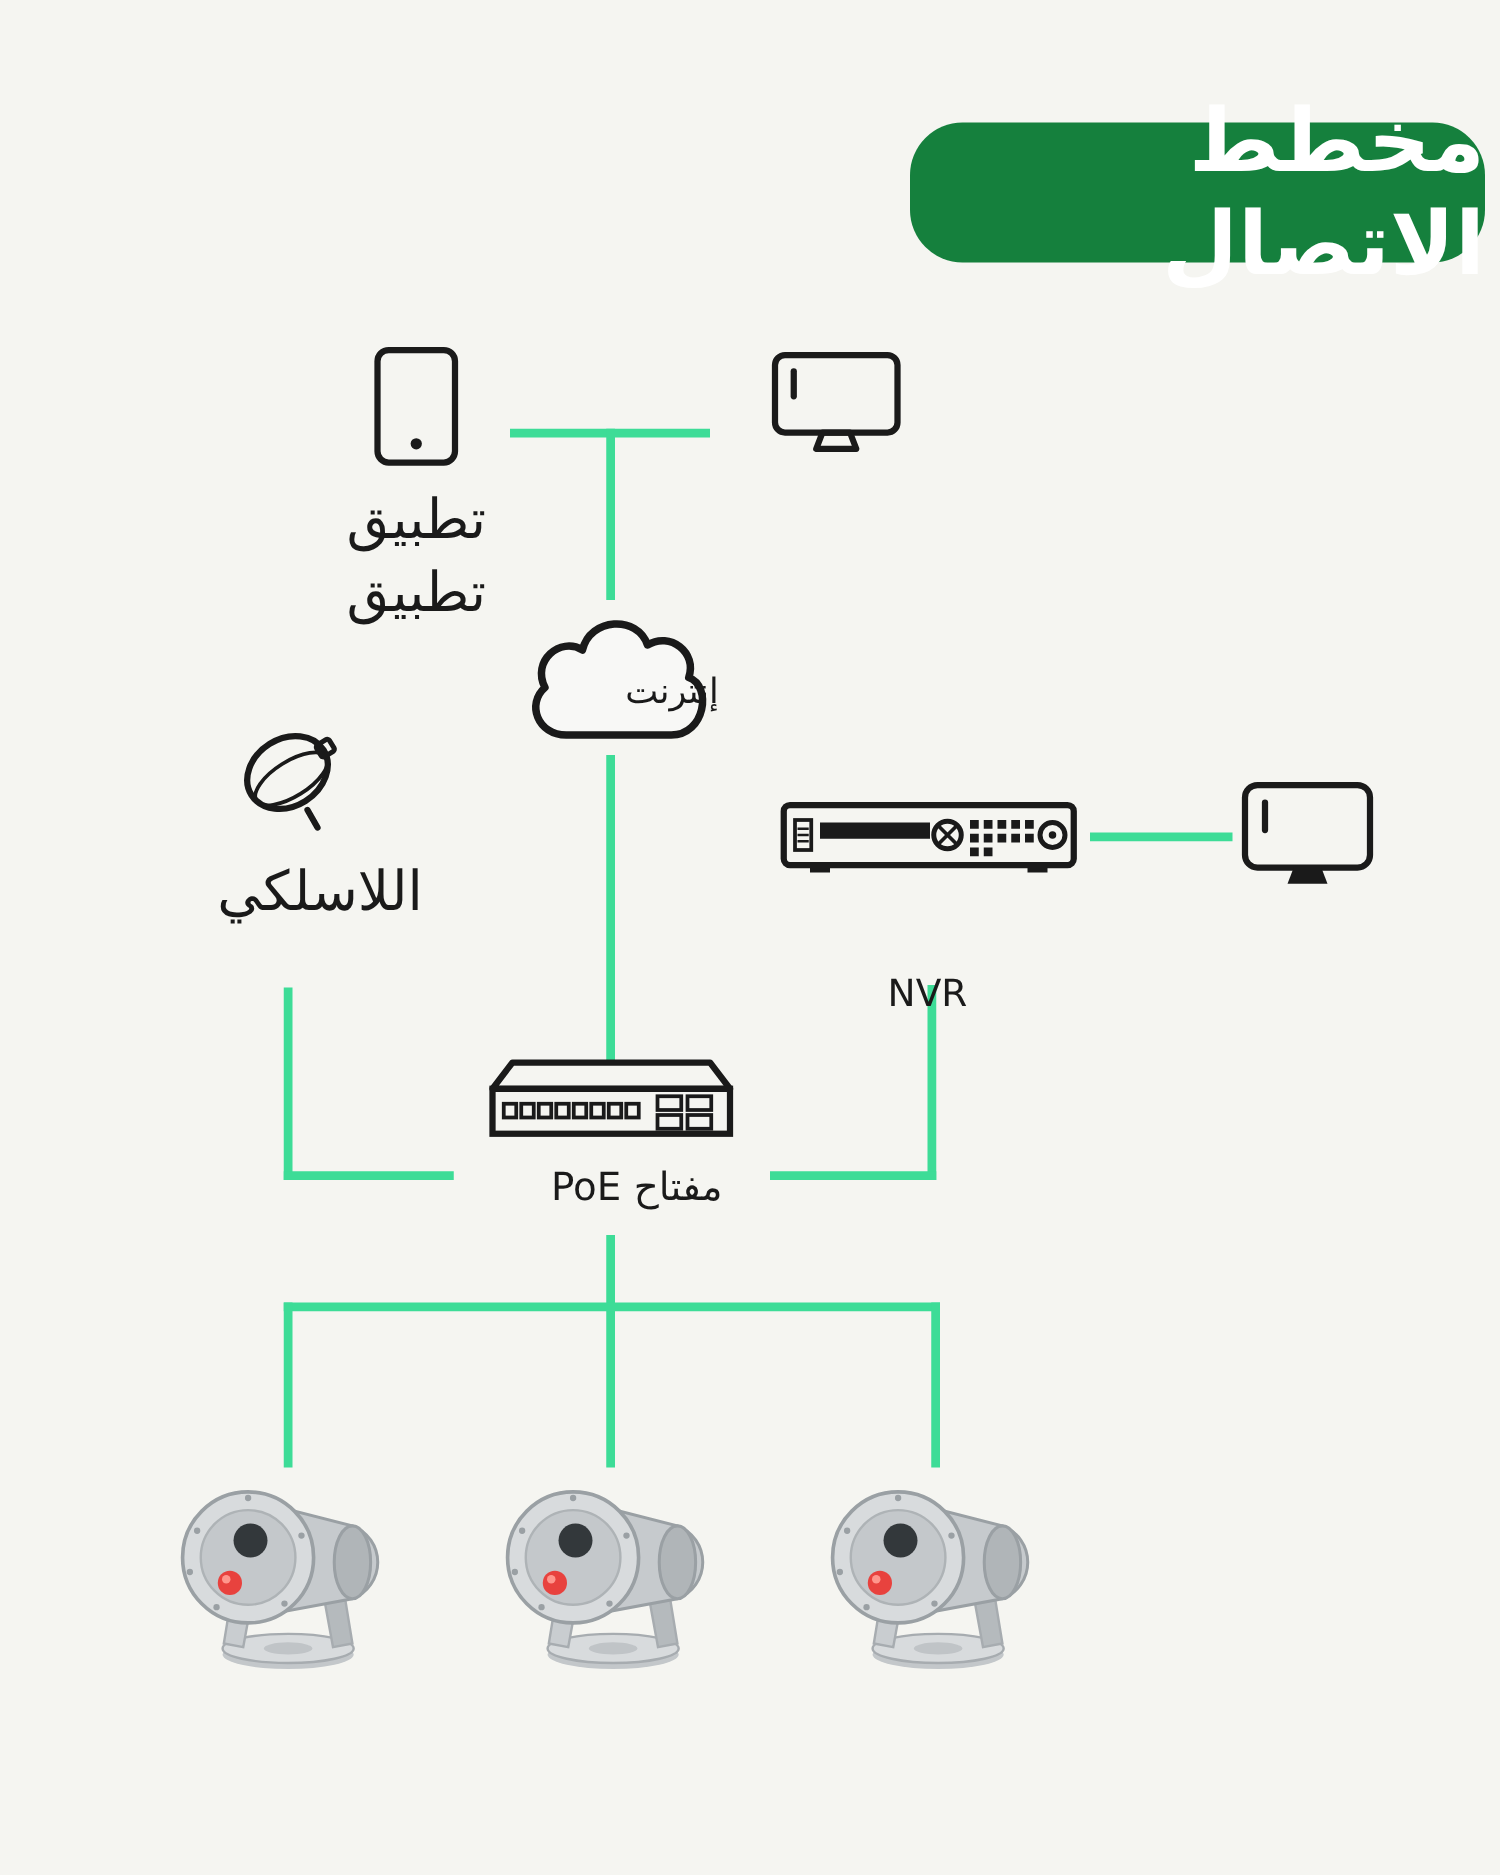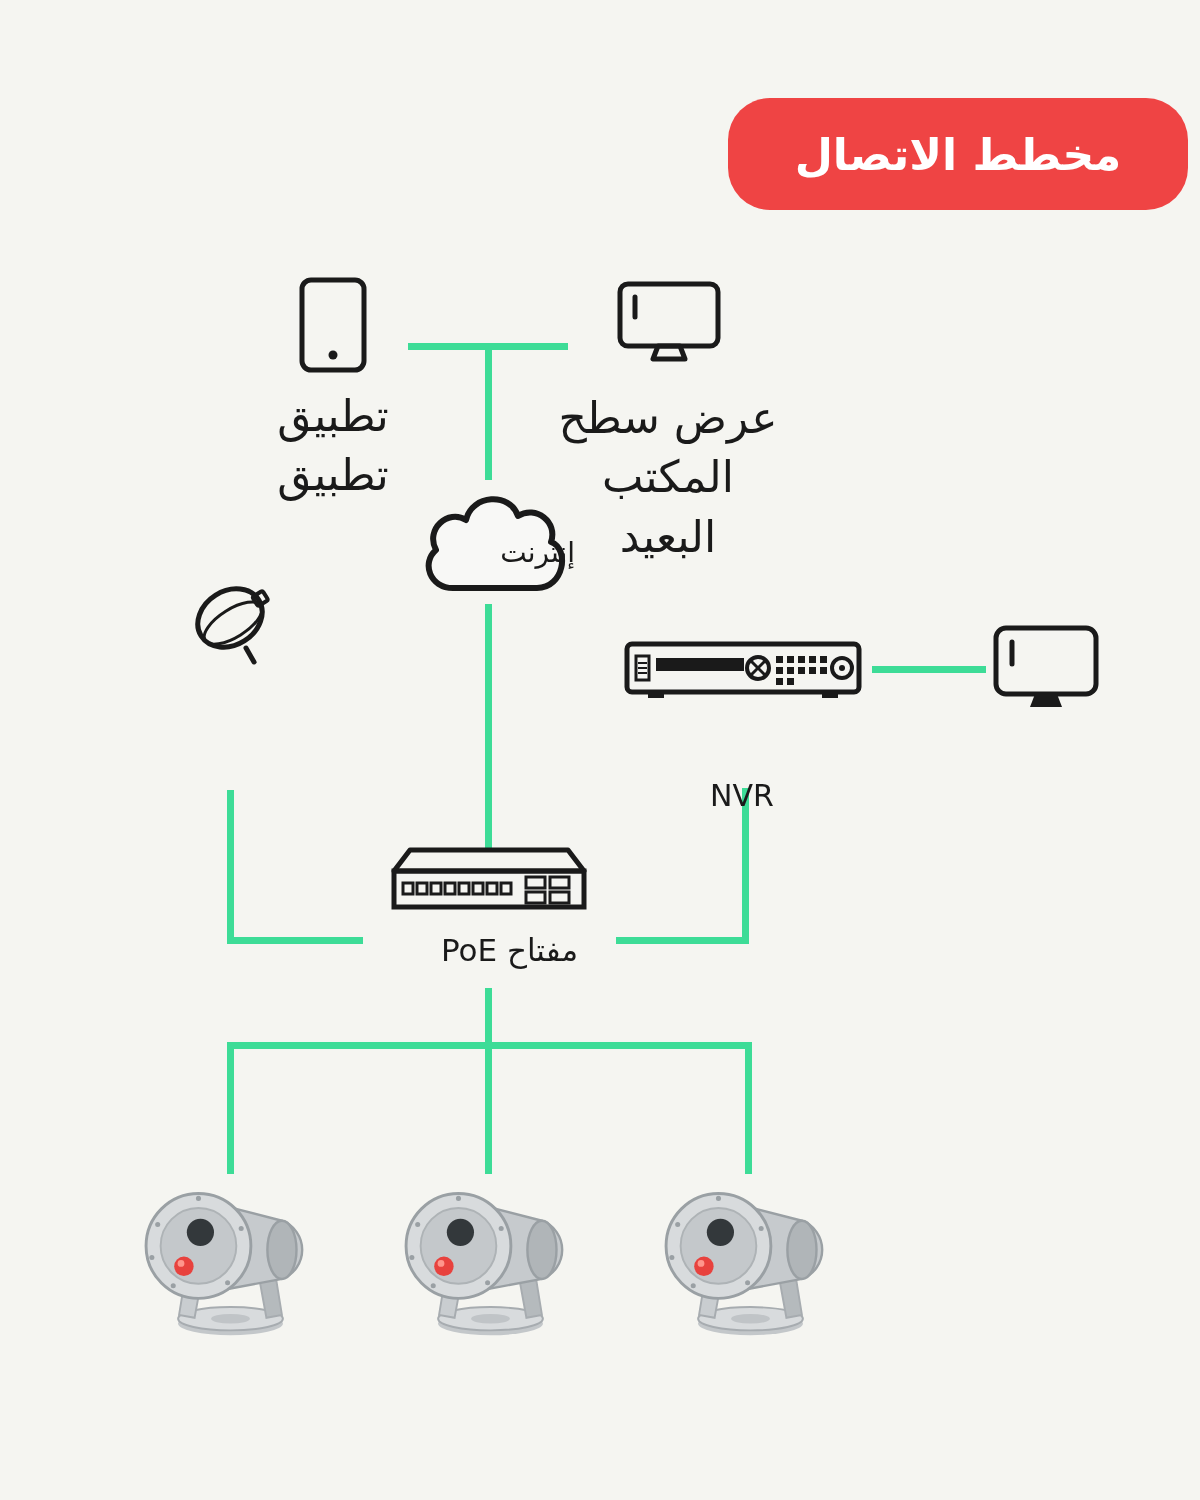--- a/index.html
+++ b/index.html
@@ -7,23 +7,23 @@
   body {
     font-family:"DejaVu Sans", sans-serif;
     background:#f5f5f1;
     position:relative;
     overflow:hidden;
   }
   .stage { position:absolute; inset:0; width:1200px; height:1500px; }
 
   .title-badge {
     position:absolute; left:728px; top:98px; width:460px; height:112px;
-    background:#ef4444; border-radius:42px;
+    background:#15803d; border-radius:42px;
     display:flex; align-items:center; justify-content:center;
-    color:#ffffff; font-size:44px; font-weight:bold; direction:rtl;
+    color:#ffffff; font-size:70px; font-weight:bold; direction:rtl;
   }
 
   .line { position:absolute; background:#3DDC97; }
 
   .icon { position:absolute; }
   .icon svg { display:block; }
 
   .node-label {
     position:absolute; text-align:center; color:#1a1a1a;
     font-size:44px; line-height:1.35; direction:rtl;
@@ -66,43 +66,40 @@
     <div>تطبيق</div>
   </div>
 
   <div class="icon" style="left:616px; top:280px;">
     <svg width="106" height="86" viewBox="0 0 106 86" fill="none">
       <rect x="4" y="4" width="98" height="62" rx="8" stroke="#1a1a1a" stroke-width="5"></rect>
       <line x1="19" y1="17" x2="19" y2="37" stroke="#1a1a1a" stroke-width="5" stroke-linecap="round"></line>
       <path d="M42 66 L37 79 L69 79 L64 66 Z" stroke="#1a1a1a" stroke-width="5" stroke-linejoin="round"></path>
     </svg>
   </div>
-  <div class="node-label" style="left:528px; top:388px; width:280px;">
-    <div>عرض سطح المكتب</div>
-    <div>البعيد</div>
-  </div>
 
   <div class="icon" style="left:415px; top:486px;">
     <svg width="160" height="120" viewBox="0 0 160 120" fill="none">
       <path d="M38 102 C15 102 6 77 21 64 C10 43 33 23 51 34 C57 8 95 6 103 30 C121 19 143 36 136 56 C155 63 149 102 122 102 Z" fill="#f8f8f6" stroke="#1a1a1a" stroke-width="6" stroke-linejoin="round"></path>
     </svg>
   </div>
   <div class="cloud-text">إنترنت</div>
 
   <div class="icon" style="left:188px; top:574px;">
     <svg width="90" height="92" viewBox="0 0 90 92" fill="none">
       <g transform="rotate(-32 42 44)">
         <ellipse cx="42" cy="44" rx="34" ry="27" stroke="#1a1a1a" stroke-width="5"></ellipse>
         <ellipse cx="42" cy="50" rx="33" ry="14" stroke="#1a1a1a" stroke-width="3"></ellipse>
         <rect x="72" y="38" width="12" height="11" rx="2" stroke="#1a1a1a" stroke-width="4"></rect>
       </g>
       <line x1="58" y1="74" x2="66" y2="88" stroke="#1a1a1a" stroke-width="5" stroke-linecap="round"></line>
     </svg>
   </div>
   <div class="node-label" style="left:118px; top:684px; width:276px;">
+    <div>اللاسلكي</div>
   </div>
 
   <div class="icon" style="left:624px; top:636px;">
     <svg width="238" height="66" viewBox="0 0 238 66" fill="none">
       <rect x="3" y="8" width="232" height="48" rx="5" stroke="#1a1a1a" stroke-width="5"></rect>
       <rect x="12" y="20" width="13" height="24" stroke="#1a1a1a" stroke-width="3"></rect>
       <line x1="14" y1="27" x2="23" y2="27" stroke="#1a1a1a" stroke-width="2"></line>
       <line x1="14" y1="32" x2="23" y2="32" stroke="#1a1a1a" stroke-width="2"></line>
       <line x1="14" y1="37" x2="23" y2="37" stroke="#1a1a1a" stroke-width="2"></line>
       <rect x="32" y="22" width="88" height="13" fill="#1a1a1a"></rect>

